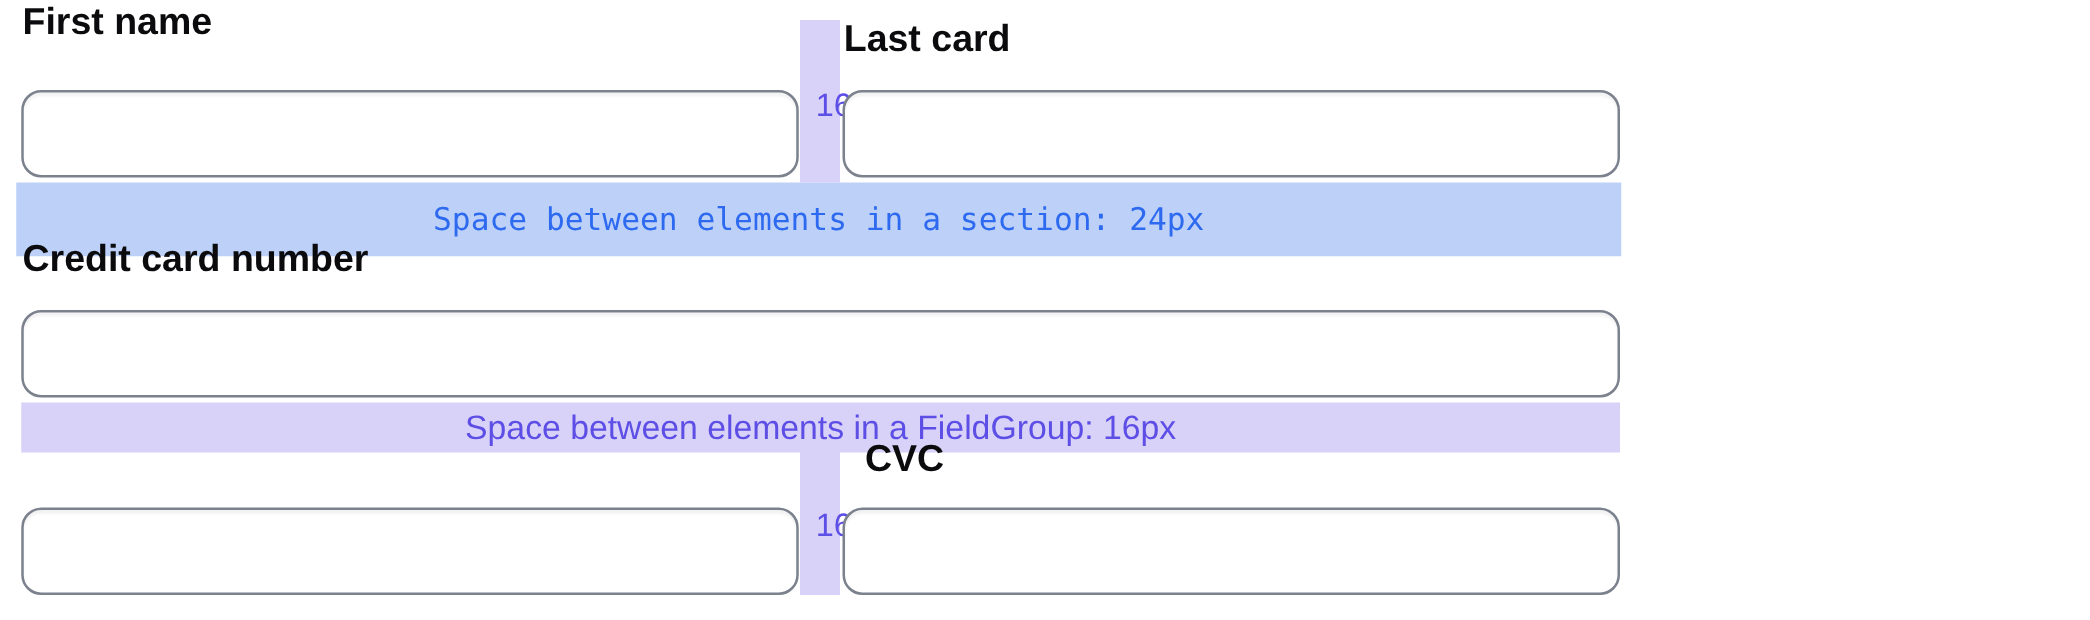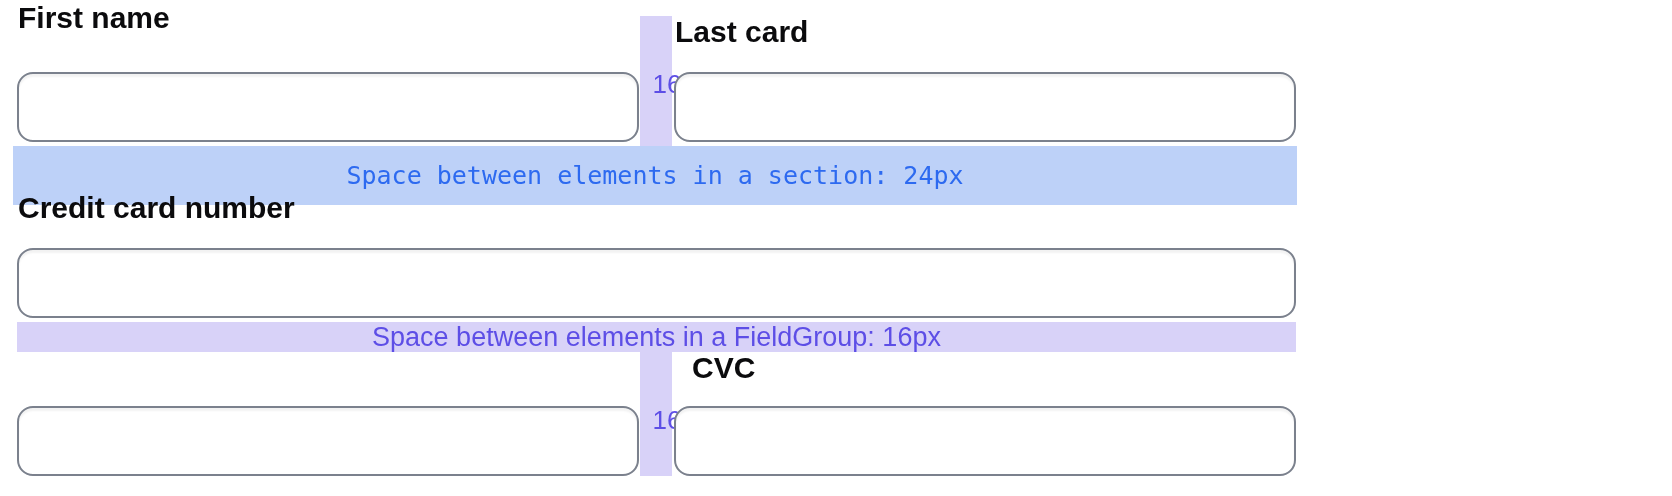--- a/index.html
+++ b/index.html
@@ -77,21 +77,21 @@
   .section-band span {
     font-family: "DejaVu Sans Mono", monospace;
     font-size: 25px;
     color: var(--section-band-text);
     white-space: nowrap;
   }
   .group-band {
     left: 17px;
     top: 322px;
     width: 1279px;
-    height: 30px;
+    height: 40px;
     background: var(--group-band-bg);
   }
   .group-band span {
     font-family: "Liberation Sans", sans-serif;
     font-size: 27px;
     color: var(--group-band-text);
     white-space: nowrap;
   }
   
   .lbl-first   { left: 18px;  top: 3px; }

